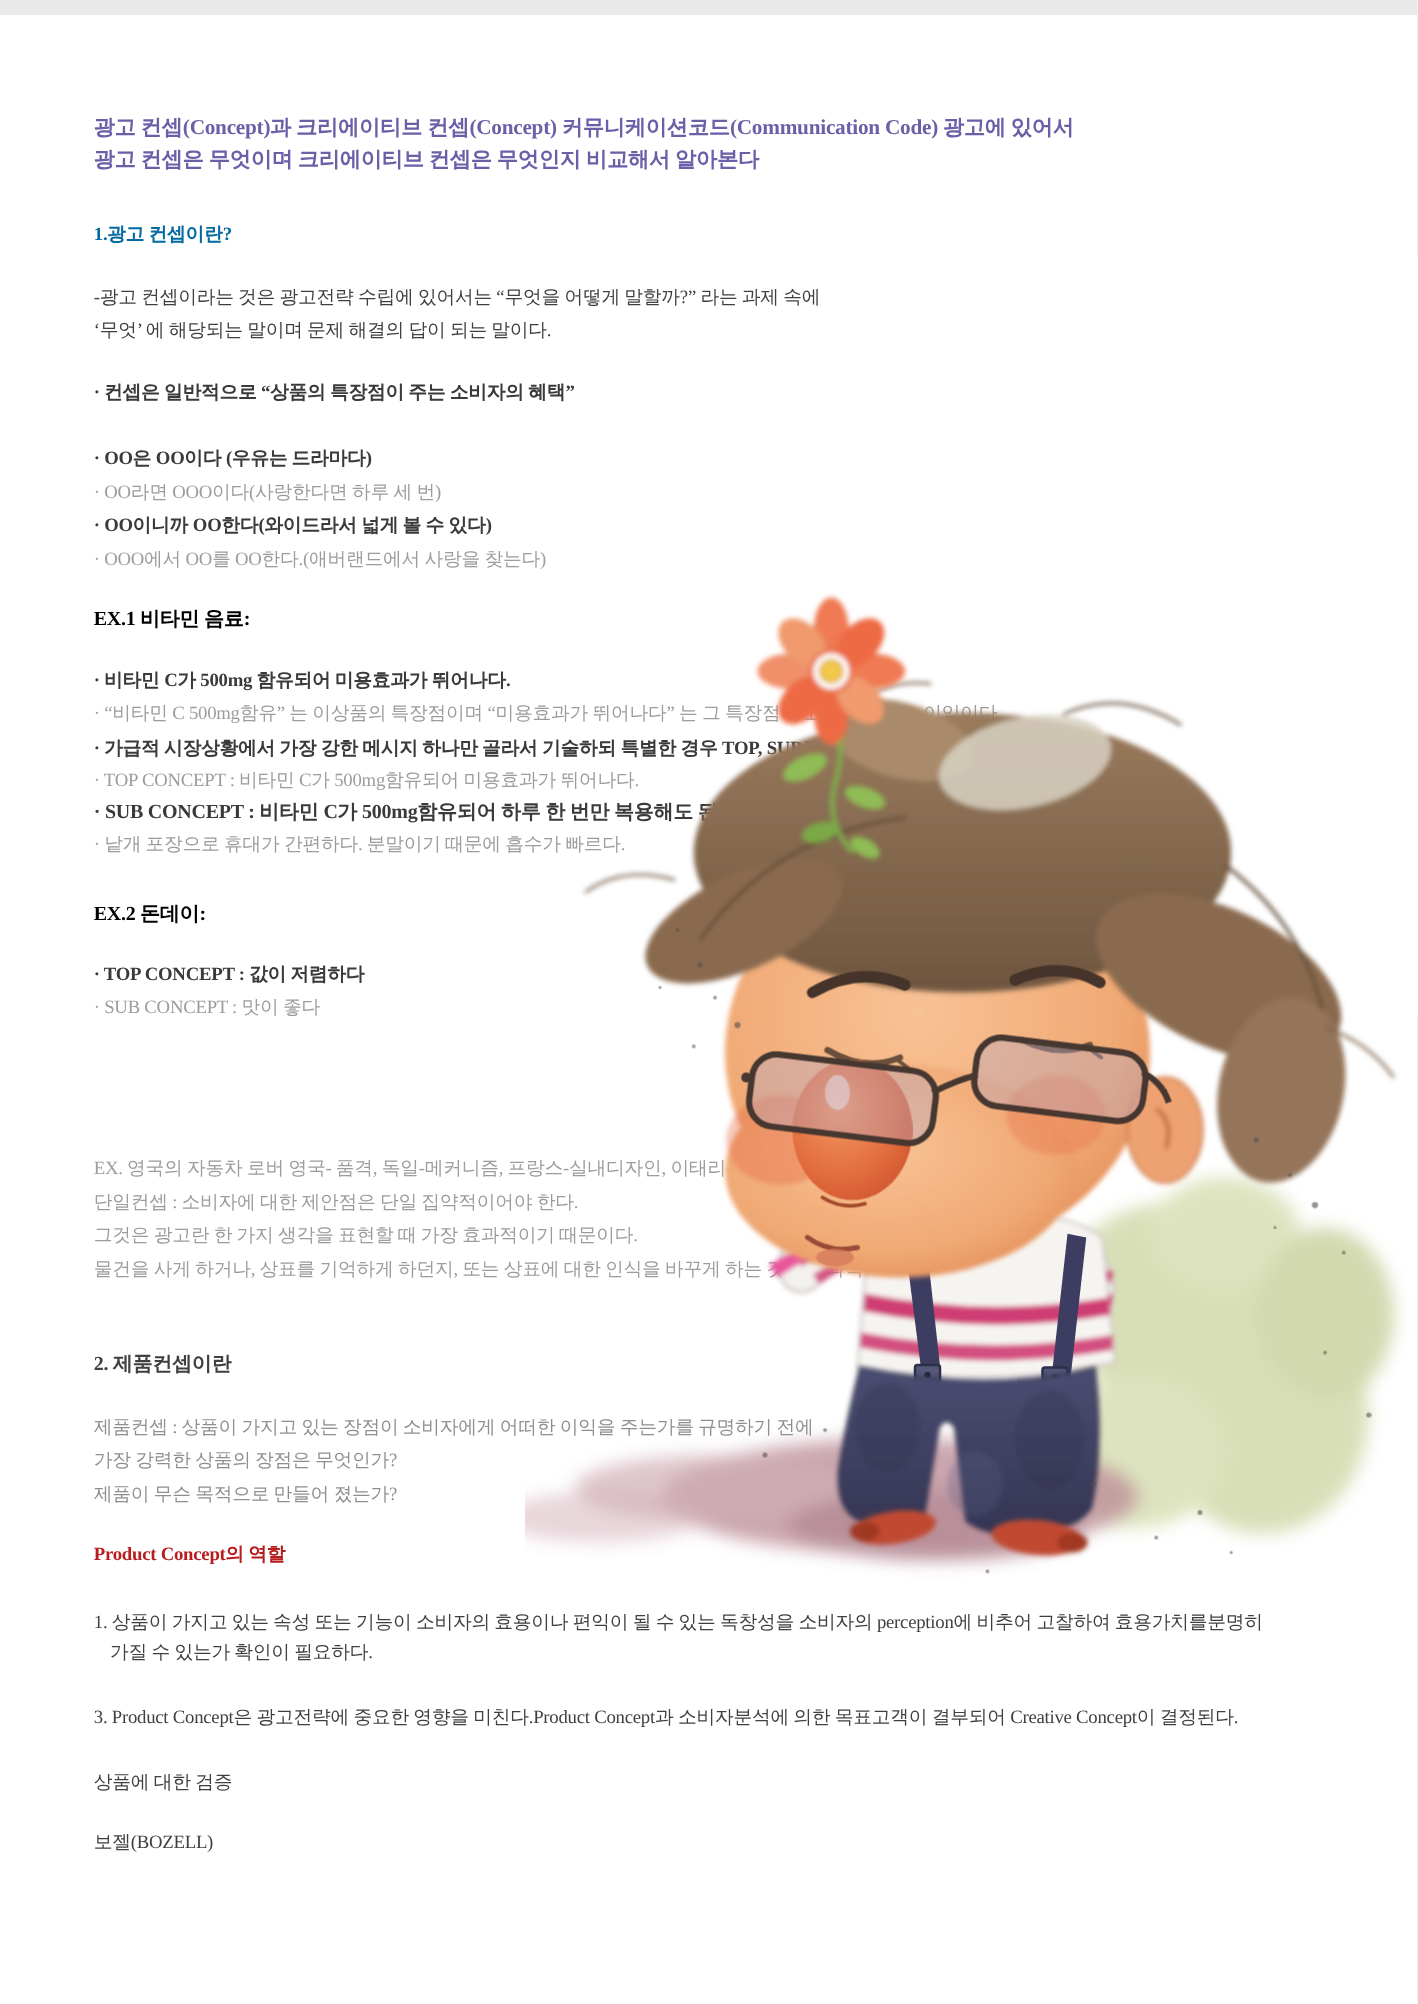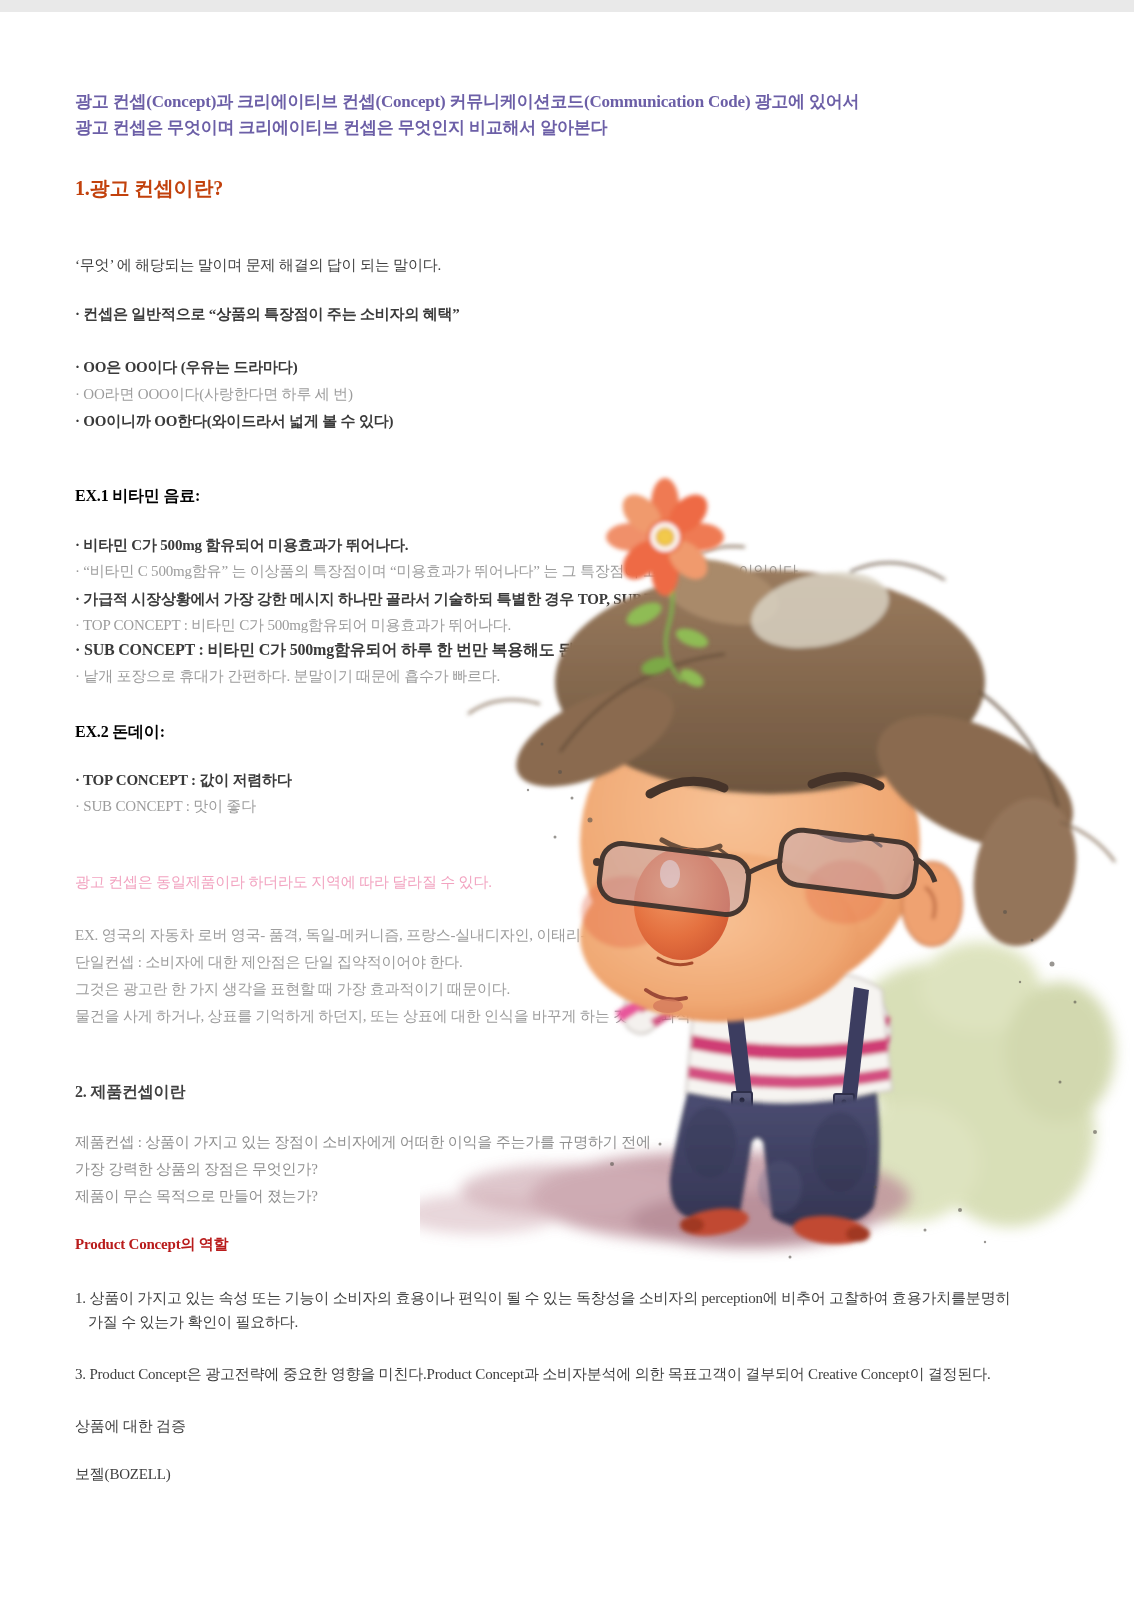--- a/index.html
+++ b/index.html
@@ -7,21 +7,21 @@
     position:relative;
     width:1134px;height:1603px;
     margin:12px auto;
     background:#ffffff;
     overflow:hidden;
     font-family:Liberation Serif, serif;
     letter-spacing:-0.2px;
   }
   .ln{position:absolute;left:75px;font-size:15px;white-space:nowrap;line-height:20px;}
   .t-title{color:#6c5fa7;font-weight:bold;font-size:17px;}
-  .t-h1{color:#c2410c;font-weight:600;font-size:20px;}
+  .t-h1{color:#0369a1;font-weight:600;font-size:15px;}
   .t-ex{color:#000000;font-weight:bold;font-size:16px;}
   .t-pink{color:#f2a3c0;font-size:15px;}
   .t-h2{color:#404040;font-weight:bold;font-size:16px;text-align:right;}
   .t-dark{color:#3f3f3f;}
   .t-darkb{color:#3a3a3a;font-weight:bold;}
   .t-big{font-size:16px;}
   .t-gray{color:#9c9c9c;}
   .t-gray2{color:#8f8f8f;}
   .t-black{color:#b91c1c;font-weight:bold;}
   .illus{position:absolute;left:420px;top:430px;width:714px;height:830px;z-index:2;pointer-events:none;}
@@ -30,41 +30,42 @@
 </head>
 <body>
 
 <div class="page">
 
   <div class="ln txt t-title" style="top:80px">광고 컨셉(Concept)과 크리에이티브 컨셉(Concept) 커뮤니케이션코드(Communication Code) 광고에 있어서</div>
   <div class="ln txt t-title" style="top:106px">광고 컨셉은 무엇이며 크리에이티브 컨셉은 무엇인지 비교해서 알아본다</div>
 
   <div class="ln txt t-h1" style="top:166px">1.광고 컨셉이란?</div>
 
+  <div class="ln txt t-dark" style="top:216px">-광고 컨셉이라는 것은 광고전략 수립에 있어서는 “무엇을 어떻게 말할까?” 라는 과제 속에</div>
   <div class="ln txt t-dark" style="top:243px">‘무엇’ 에 해당되는 말이며 문제 해결의 답이 되는 말이다.</div>
 
   <div class="ln txt t-darkb" style="top:292px;font-weight:600">· 컨셉은 일반적으로 “상품의 특장점이 주는 소비자의 혜택”</div>
 
   <div class="ln txt t-darkb" style="top:345px">· OO은 OO이다 (우유는 드라마다)</div>
   <div class="ln txt t-gray" style="top:372px">· OO라면 OOO이다(사랑한다면 하루 세 번)</div>
   <div class="ln txt t-darkb" style="top:399px">· OO이니까 OO한다(와이드라서 넓게 볼 수 있다)</div>
+  <div class="ln txt t-gray" style="top:426px">· OOO에서 OO를 OO한다.(애버랜드에서 사랑을 찾는다)</div>
 
   <div class="ln txt t-ex" style="top:474px">EX.1 비타민 음료:</div>
   <div class="ln txt t-darkb" style="top:523px">· 비타민 C가 500mg 함유되어 미용효과가 뛰어나다.</div>
   <div class="ln txt t-gray" style="top:549px">· “비타민 C 500mg함유” 는 이상품의 특장점이며 “미용효과가 뛰어나다” 는 그 특장점이 고객에게 주는 이익이다.</div>
   <div class="ln txt t-darkb" style="top:577px">· 가급적 시장상황에서 가장 강한 메시지 하나만 골라서 기술하되 특별한 경우 TOP, SUB로 나눈다.</div>
   <div class="ln txt t-gray" style="top:603px">· TOP CONCEPT : 비타민 C가 500mg함유되어 미용효과가 뛰어나다.</div>
   <div class="ln txt t-darkb t-big" style="top:628px">·  SUB CONCEPT : 비타민 C가 500mg함유되어 하루 한 번만 복용해도 된다</div>
   <div class="ln txt t-gray" style="top:654px">· 낱개 포장으로 휴대가 간편하다. 분말이기 때문에 흡수가 빠르다.</div>
 
   <div class="ln txt t-ex" style="top:710px">EX.2 돈데이:</div>
   <div class="ln txt t-darkb" style="top:758px">· TOP CONCEPT : 값이 저렴하다</div>
   <div class="ln txt t-gray" style="top:784px">· SUB CONCEPT : 맛이 좋다</div>
 
-  <div class="ln txt t-pink" style="top:860px">광고 컨셉은 동일제품이라 하더라도 지역에 따라 달라질 수 있다.</div>
 
   <div class="ln txt t-gray" style="top:913px">EX. 영국의 자동차 로버  영국- 품격, 독일-메커니즘, 프랑스-실내디자인, 이태리-스피드</div>
   <div class="ln txt t-gray" style="top:940px">단일컨셉 : 소비자에 대한 제안점은 단일 집약적이어야 한다.</div>
   <div class="ln txt t-gray" style="top:967px">그것은 광고란 한 가지 생각을 표현할 때 가장 효과적이기 때문이다.</div>
   <div class="ln txt t-gray" style="top:994px">물건을 사게 하거나, 상표를 기억하게 하던지, 또는 상표에 대한 인식을 바꾸게 하는 것이 효과적이다</div>
 
   <div class="ln txt t-h2" style="top:1070px">2. 제품컨셉이란</div>
   <div class="ln txt t-gray2" style="top:1120px">제품컨셉 : 상품이 가지고 있는 장점이 소비자에게 어떠한 이익을 주는가를 규명하기 전에</div>
   <div class="ln txt t-gray2" style="top:1147px">가장 강력한 상품의 장점은 무엇인가?</div>
   <div class="ln txt t-gray2" style="top:1174px">제품이 무슨 목적으로 만들어 졌는가?</div>

